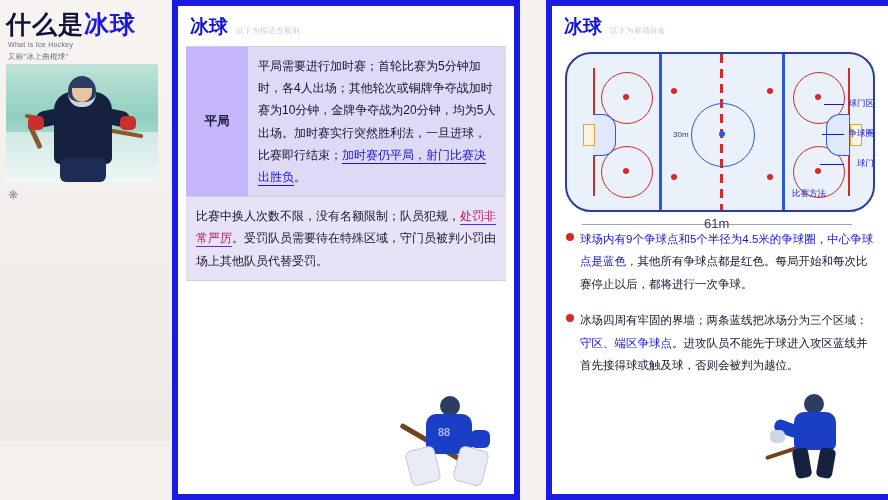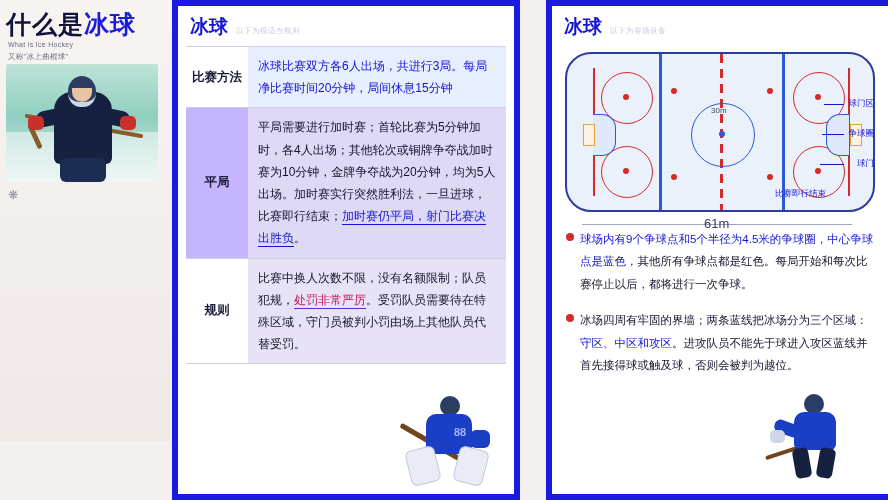--- a/index.html
+++ b/index.html
@@ -154,21 +154,21 @@
     border-bottom:1px solid #1414d6;
     padding-bottom:1px;
   }
 
   
   .goalie{
     position:absolute;right:18px;bottom:6px;width:96px;height:92px;
   }
   .goalie .g-head{position:absolute;left:40px;top:0;width:20px;height:20px;background:#2b3d63;border-radius:50%;}
   .goalie .g-body{position:absolute;left:26px;top:18px;width:46px;height:40px;background:#1a3fc4;border-radius:10px 10px 6px 6px;}
-  .goalie .g-num{position:absolute;left:54px;top:30px;font-size:11px;color:#9fb6ff;font-weight:bold;}
+  .goalie .g-num{position:absolute;left:38px;top:30px;font-size:11px;color:#9fb6ff;font-weight:bold;}
   .goalie .g-pad-l{position:absolute;left:8px;top:52px;width:28px;height:34px;background:#e9ecf5;border:1px solid #bfc8dd;border-radius:6px;transform:rotate(-14deg);}
   .goalie .g-pad-r{position:absolute;left:56px;top:52px;width:28px;height:34px;background:#e9ecf5;border:1px solid #bfc8dd;border-radius:6px;transform:rotate(14deg);}
   .goalie .g-stick{position:absolute;left:-4px;top:44px;width:70px;height:5px;background:#6f4520;transform:rotate(30deg);border-radius:2px;}
   .goalie .g-glove{position:absolute;left:70px;top:34px;width:20px;height:18px;background:#1a3fc4;border-radius:6px;}
 
   
   .right-panel{
     position:relative;
     flex:0 0 348px;
     width:348px;height:500px;
@@ -238,21 +238,21 @@
   }
   .rink .crease-l{left:26px;border-radius:0 14px 14px 0;border-left:none;}
   .rink .crease-r{left:259px;border-radius:14px 0 0 14px;border-right:none;}
   .rink .goal-box{
     position:absolute;top:70px;width:10px;height:20px;
     border:1.5px solid #e8a13c;background:#fdf3e2;
   }
   .rink .goal-l{left:16px;}
   .rink .goal-r{left:283px;}
   .label-30m{
-    position:absolute;left:106px;top:52px;font-size:8px;color:#3b3b5c;margin-left:38px;
+    position:absolute;left:106px;top:76px;font-size:8px;color:#3b3b5c;
   }
   .label-61m{
     position:absolute;left:142px;top:164px;font-size:13px;color:#3b3b5c;
   }
   .dim-line{
     position:absolute;left:20px;top:172px;width:270px;height:1px;background:#9aa3c0;
   }
   .callout{
     position:absolute;font-size:8.5px;color:#1414d6;white-space:nowrap;
   }
@@ -324,36 +324,29 @@
   <div class="mid-panel">
     <div class="mid-inner">
 
       <div class="mid-head">
         <span class="h-blue">冰球</span>
         <span class="h-faint">以下为模适当规则</span>
       </div>
 
       <div class="rule-table">
 
-        <div class="rule-row row1">
-          <div class="label">比赛方法</div>
-          <div class="body">
-            <span class="blue-text">冰球比赛双方各6人出场，共进行3局。每局</span><span class="blue-text">净比赛时间20分钟，局间休息15分钟</span>
-          </div>
-        </div>
 
         <div class="rule-row row2">
           <div class="label">平局</div>
           <div class="body">
             <span>平局需要进行加时赛；首轮比赛为5分钟加</span><span>时，各4人出场；其他轮次或铜牌争夺战加</span><span>时赛为10分钟，金牌争夺战为20分钟，均</span><span>为5人出场。加时赛实行突然胜利法，一旦</span><span>进球，比赛即行结束；</span><span class="blue-underline">加时赛仍平局，射门</span><span class="blue-underline">比赛决出胜负</span><span>。</span>
           </div>
         </div>
 
         <div class="rule-row row3">
-          <div class="label">规则</div>
           <div class="body">
             <span>比赛中换人次数不限，没有名额限制；队员</span><span>犯规，</span><span class="purple-underline">处罚非常严厉</span><span>。受罚队员需要待在特</span><span>殊区域，守门员被判小罚由场上其他队员代</span><span>替受罚。</span>
           </div>
         </div>
 
       </div>
 
       <div class="goalie">
         <div class="g-stick"></div>
         <div class="g-head"></div>
@@ -403,36 +396,36 @@
           <div class="label-30m">30m</div>
         </div>
         <div class="dim-line"></div>
         <div class="label-61m">61m</div>
         <div class="lead l1"></div>
         <div class="lead l2"></div>
         <div class="lead l3"></div>
         <div class="callout c-goal">球门区</div>
         <div class="callout c-争球圈">争球圈</div>
         <div class="callout c-球门">球门</div>
-        <div class="callout c-端区">比赛即行结束</div>
+        <div class="callout c-端区">比赛方法</div>
       </div>
 
       <div class="bullets">
 
         <div class="bullet">
           <div class="dot-red"></div>
           <div class="txt">
             <span class="blue-text">球场内有9个争球点和5个半径为4.5米的争球圈，</span><span class="blue-text">中心争球点是蓝色，</span><span>其他所有争球点都是红色。每</span><span>局开始和每次比赛停止以后，都将进行一次争球。</span>
           </div>
         </div>
 
         <div class="bullet">
           <div class="dot-red"></div>
           <div class="txt">
-            <span>冰场四周有牢固的界墙；两条蓝线把冰场分为三个</span><span>区域：</span><span class="blue-text">守区、中区和攻区</span><span>。进攻队员不能先于球进</span><span>入攻区蓝线并首先接得球或触及球，</span><span>否则会被判为越位。</span>
+            <span>冰场四周有牢固的界墙；两条蓝线把冰场分为三个</span><span>区域：</span><span class="blue-text">守区、端区争球点</span><span>。进攻队员不能先于球进</span><span>入攻区蓝线并首先接得球或触及球，</span><span>否则会被判为越位。</span>
           </div>
         </div>
 
       </div>
 
       <div class="skater">
         <div class="s-stick"></div>
         <div class="s-arm"></div>
         <div class="s-glove"></div>
         <div class="s-head"></div>

